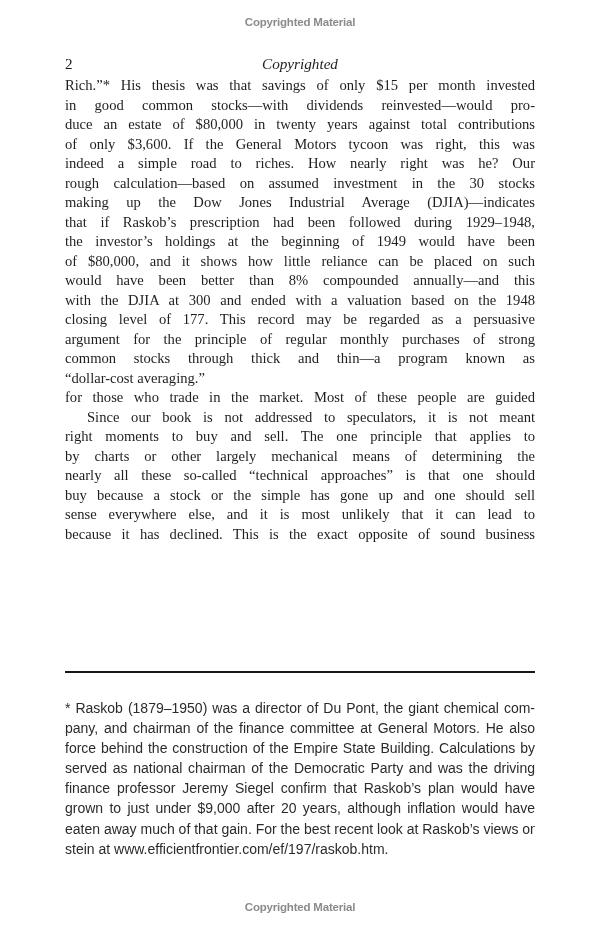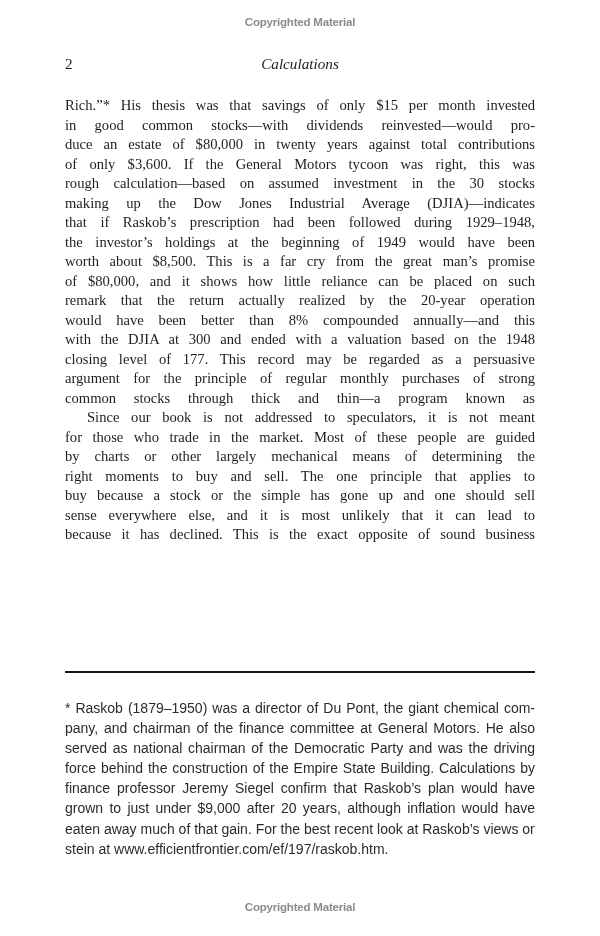--- a/index.html
+++ b/index.html
@@ -37,21 +37,21 @@
     font-style: normal;
   }
   .running {
     display: block;
     text-align: center;
     font-style: italic;
   }
   .bodytext {
     position: absolute;
     left: 65px; right: 65px;
-    top: 96px;
+    top: 76px;
     font-size: 14.6px;
   }
   .jl {
     white-space: nowrap;
     height: 19.5px;
     line-height: 19.5px;
     text-align: justify;
     text-align-last: justify;
     overflow: hidden;
   }
@@ -85,57 +85,58 @@
 </style>
 </head>
 <body>
 
 <div class="page">
 
   <div class="copyright top">Copyrighted Material</div>
 
   <div class="pageheader">
     <span class="pagenum">2</span>
-    <span class="running">Calculations</span>
+    <span class="running">Copyrighted</span>
   </div>
 
   <div class="bodytext">
     <div class="jl">Rich.”* His thesis was that savings of only $15 per month invested</div>
     <div class="jl">in good common stocks—with dividends reinvested—would pro-</div>
     <div class="jl">duce an estate of $80,000 in twenty years against total contributions</div>
     <div class="jl">of only $3,600. If the General Motors tycoon was right, this was</div>
+    <div class="jl">indeed a simple road to riches. How nearly right was he? Our</div>
     <div class="jl">rough calculation—based on assumed investment in the 30 stocks</div>
     <div class="jl">making up the Dow Jones Industrial Average (DJIA)—indicates</div>
     <div class="jl">that if Raskob’s prescription had been followed during 1929–1948,</div>
     <div class="jl">the investor’s holdings at the beginning of 1949 would have been</div>
-    <div class="jl">worth about $8,500. This is a far cry from the great man’s promise</div>
     <div class="jl">of $80,000, and it shows how little reliance can be placed on such</div>
-    <div class="jl">remark that the return actually realized by the 20-year operation</div>
     <div class="jl">would have been better than 8% compounded annually—and this</div>
     <div class="jl">with the DJIA at 300 and ended with a valuation based on the 1948</div>
     <div class="jl">closing level of 177. This record may be regarded as a persuasive</div>
     <div class="jl">argument for the principle of regular monthly purchases of strong</div>
     <div class="jl">common stocks through thick and thin—a program known as</div>
+    <div class="jl last">“dollar-cost averaging.”</div>
 
+    <div class="jl">for those who trade in the market. Most of these people are guided</div>
     <div class="jl indent">Since our book is not addressed to speculators, it is not meant</div>
-    <div class="jl">for those who trade in the market. Most of these people are guided</div>
+    <div class="jl">right moments to buy and sell. The one principle that applies to</div>
     <div class="jl">by charts or other largely mechanical means of determining the</div>
-    <div class="jl">right moments to buy and sell. The one principle that applies to</div>
+    <div class="jl">nearly all these so-called “technical approaches” is that one should</div>
     <div class="jl"><span>buy </span><span class="it">because</span><span> a stock or the simple has gone up and one should sell</span></div>
     <div class="jl">sense everywhere else, and it is most unlikely that it can lead to</div>
     <div class="jl"><span class="it">because</span><span> it has declined. This is the exact opposite of sound business</span></div>
   </div>
 
   <div class="footnote-rule"></div>
 
   <div class="footnote">
     <div class="fl">* Raskob (1879–1950) was a director of Du Pont, the giant chemical com-</div>
     <div class="fl">pany, and chairman of the finance committee at General Motors. He also</div>
+    <div class="fl">force behind the construction of the Empire State Building. Calculations by</div>
     <div class="fl">served as national chairman of the Democratic Party and was the driving</div>
-    <div class="fl">force behind the construction of the Empire State Building. Calculations by</div>
     <div class="fl">finance professor Jeremy Siegel confirm that Raskob’s plan would have</div>
     <div class="fl">grown to just under $9,000 after 20 years, although inflation would have</div>
     <div class="fl">eaten away much of that gain. For the best recent look at Raskob’s views on</div>
     <div class="fl last">stein at www.efficientfrontier.com/ef/197/raskob.htm.</div>
   </div>
 
   <div class="copyright bottom">Copyrighted Material</div>
 
 </div>
 

